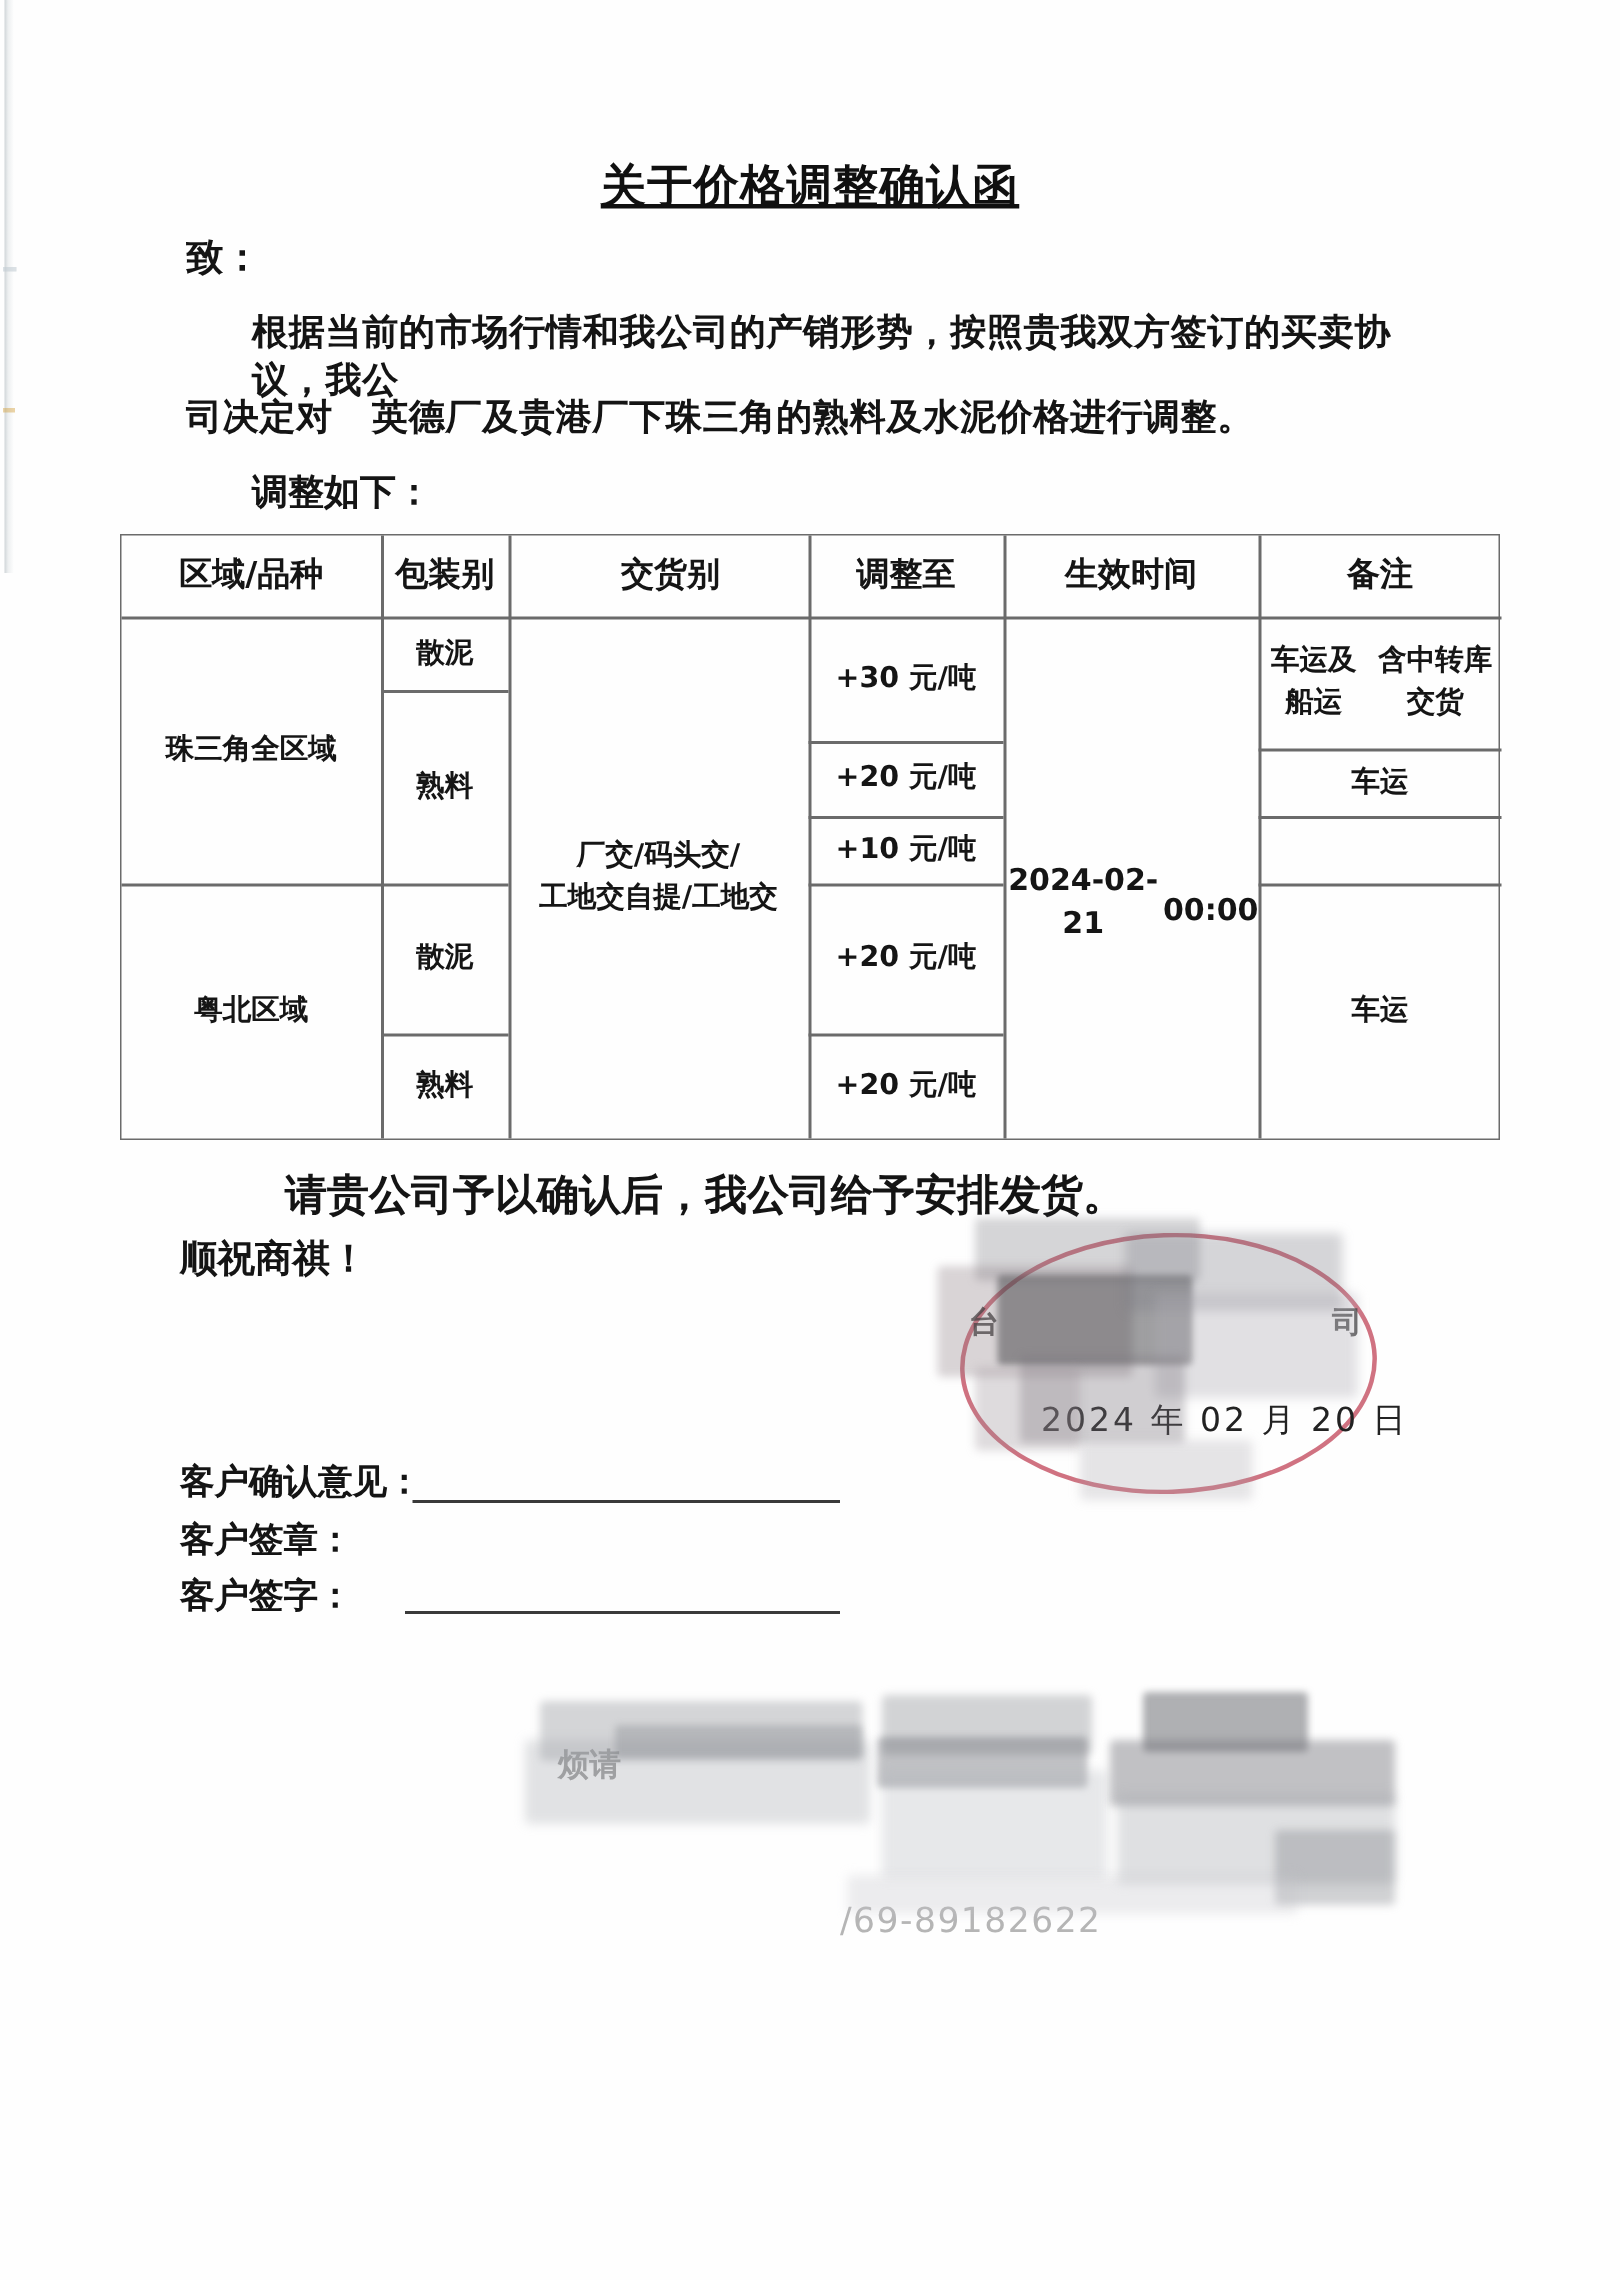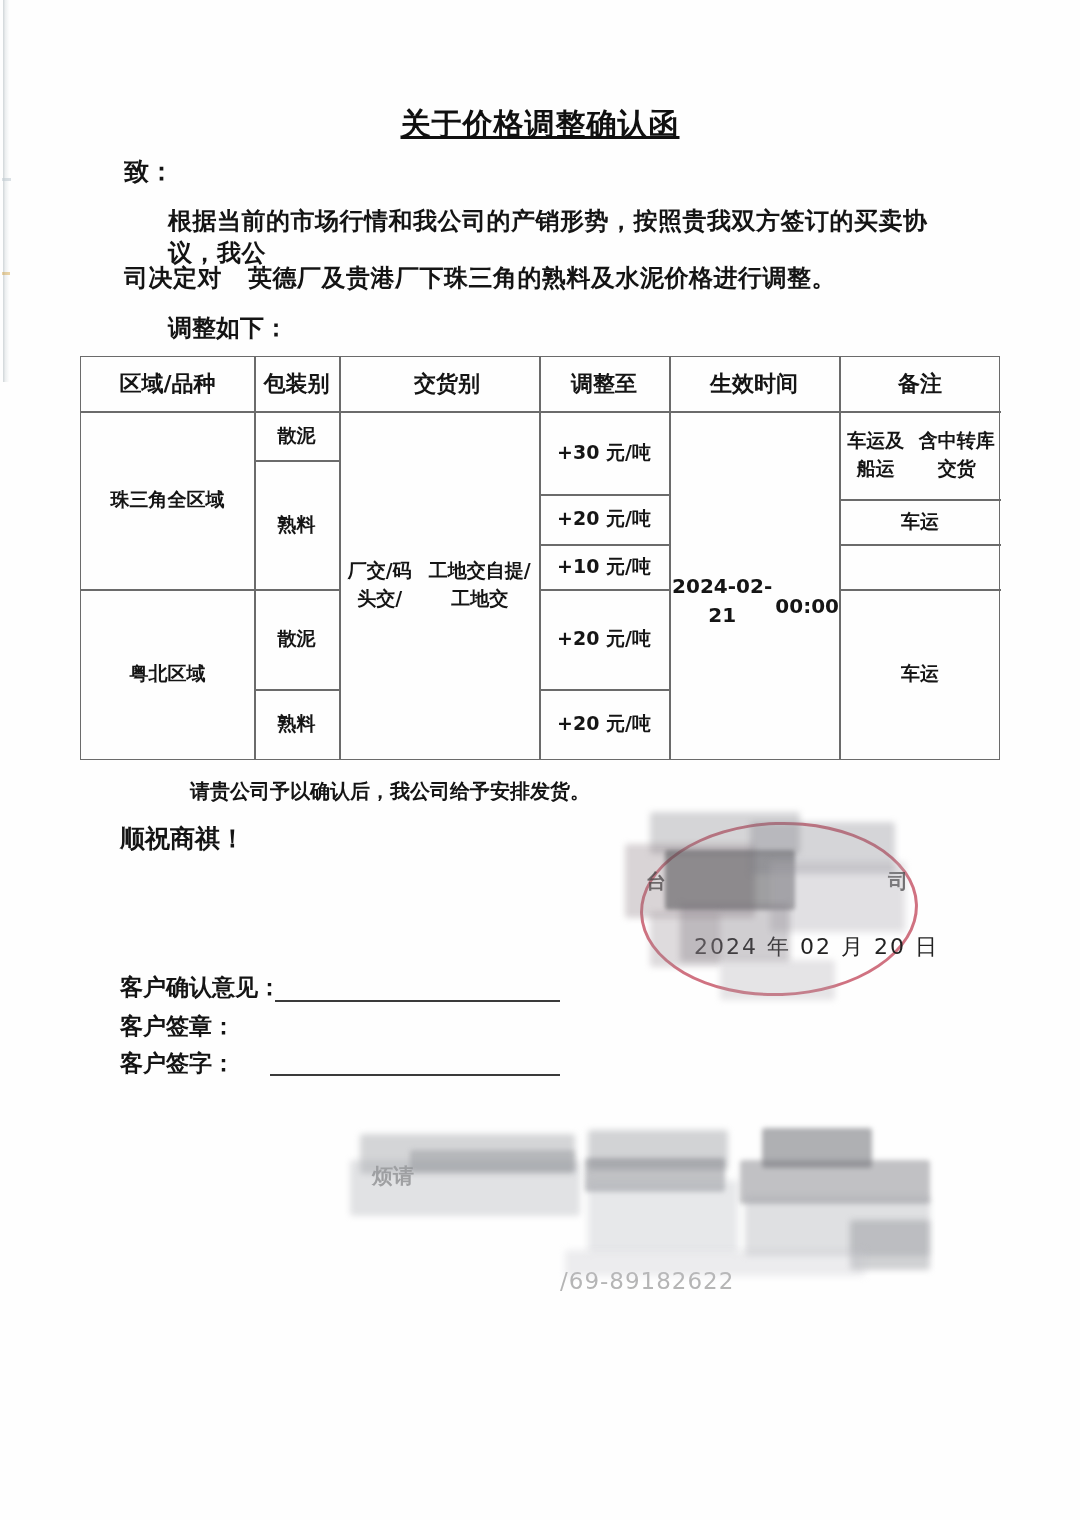--- a/index.html
+++ b/index.html
@@ -135,21 +135,21 @@
   }
   .th { font-size: 22px; }
   .td { font-size: 19px; }
   .td-date { font-size: 20px; font-weight: bold; font-family: "DejaVu Sans", "Liberation Sans", sans-serif; }
 
   
   .confirm-line {
     position: absolute;
     left: 190px;
     top: 778px;
-    font-size: 20px;
+    font-size: 28px;
     font-weight: bold;
     color: #141414;
   }
   .regards {
     position: absolute;
     left: 120px;
     top: 822px;
     font-size: 25px;
     font-weight: bold;
     color: #141414;
@@ -284,21 +284,21 @@
     <div class="cell th" style="left:758px;top:0;width:162px;height:54px">备注</div>
 
     <div class="cell td" style="left:0;top:54px;width:173px;height:178px">珠三角全区域</div>
     <div class="cell td" style="left:0;top:232px;width:173px;height:170px">粤北区域</div>
 
     <div class="cell td" style="left:173px;top:54px;width:85px;height:49px">散泥</div>
     <div class="cell td" style="left:173px;top:103px;width:85px;height:129px">熟料</div>
     <div class="cell td" style="left:173px;top:232px;width:85px;height:100px">散泥</div>
     <div class="cell td" style="left:173px;top:332px;width:85px;height:70px">熟料</div>
 
-    <div class="cell td" style="left:258px;top:54px;width:200px;height:348px;flex-direction:row">
+    <div class="cell td" style="left:258px;top:54px;width:200px;height:348px;flex-direction:column">
       <div>厂交/码头交/</div>
       <div>工地交自提/工地交</div>
     </div>
 
     <div class="cell td" style="left:458px;top:54px;width:130px;height:83px">+30 元/吨</div>
     <div class="cell td" style="left:458px;top:137px;width:130px;height:50px">+20 元/吨</div>
     <div class="cell td" style="left:458px;top:187px;width:130px;height:45px">+10 元/吨</div>
     <div class="cell td" style="left:458px;top:232px;width:130px;height:100px">+20 元/吨</div>
     <div class="cell td" style="left:458px;top:332px;width:130px;height:70px">+20 元/吨</div>
 

